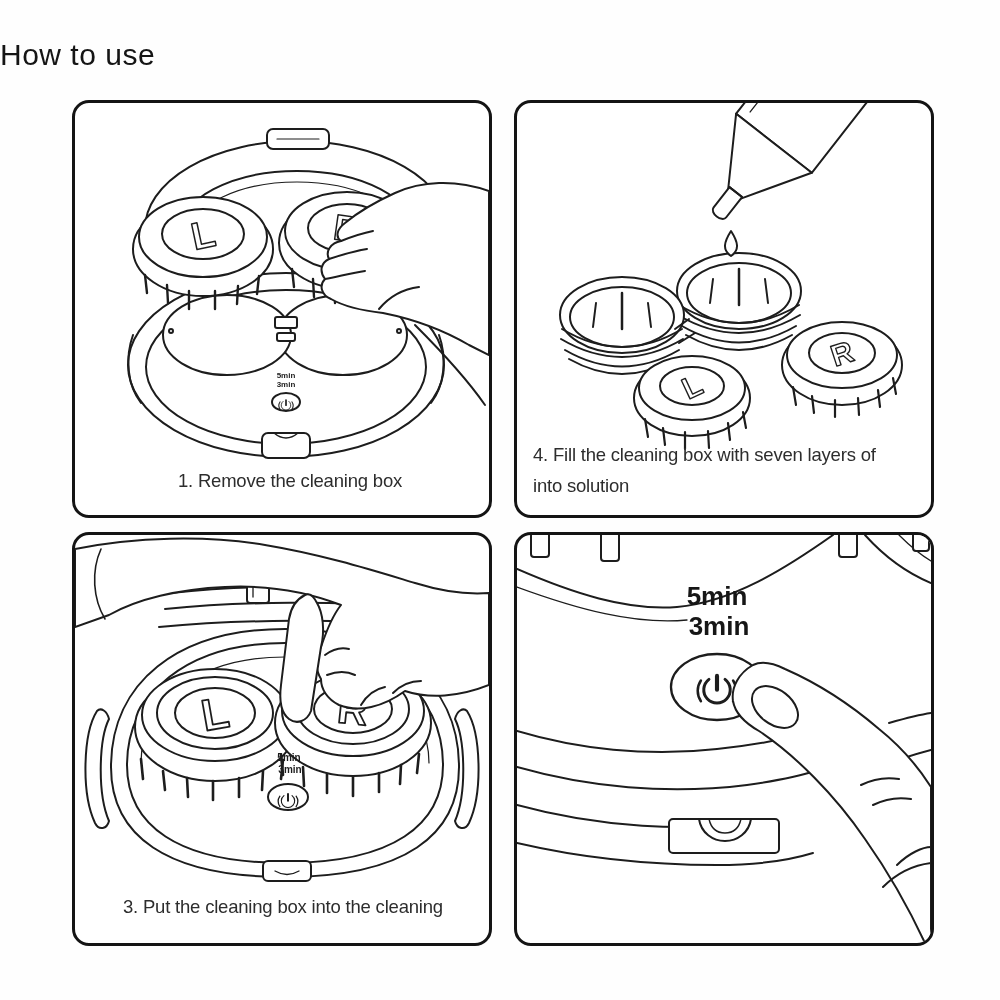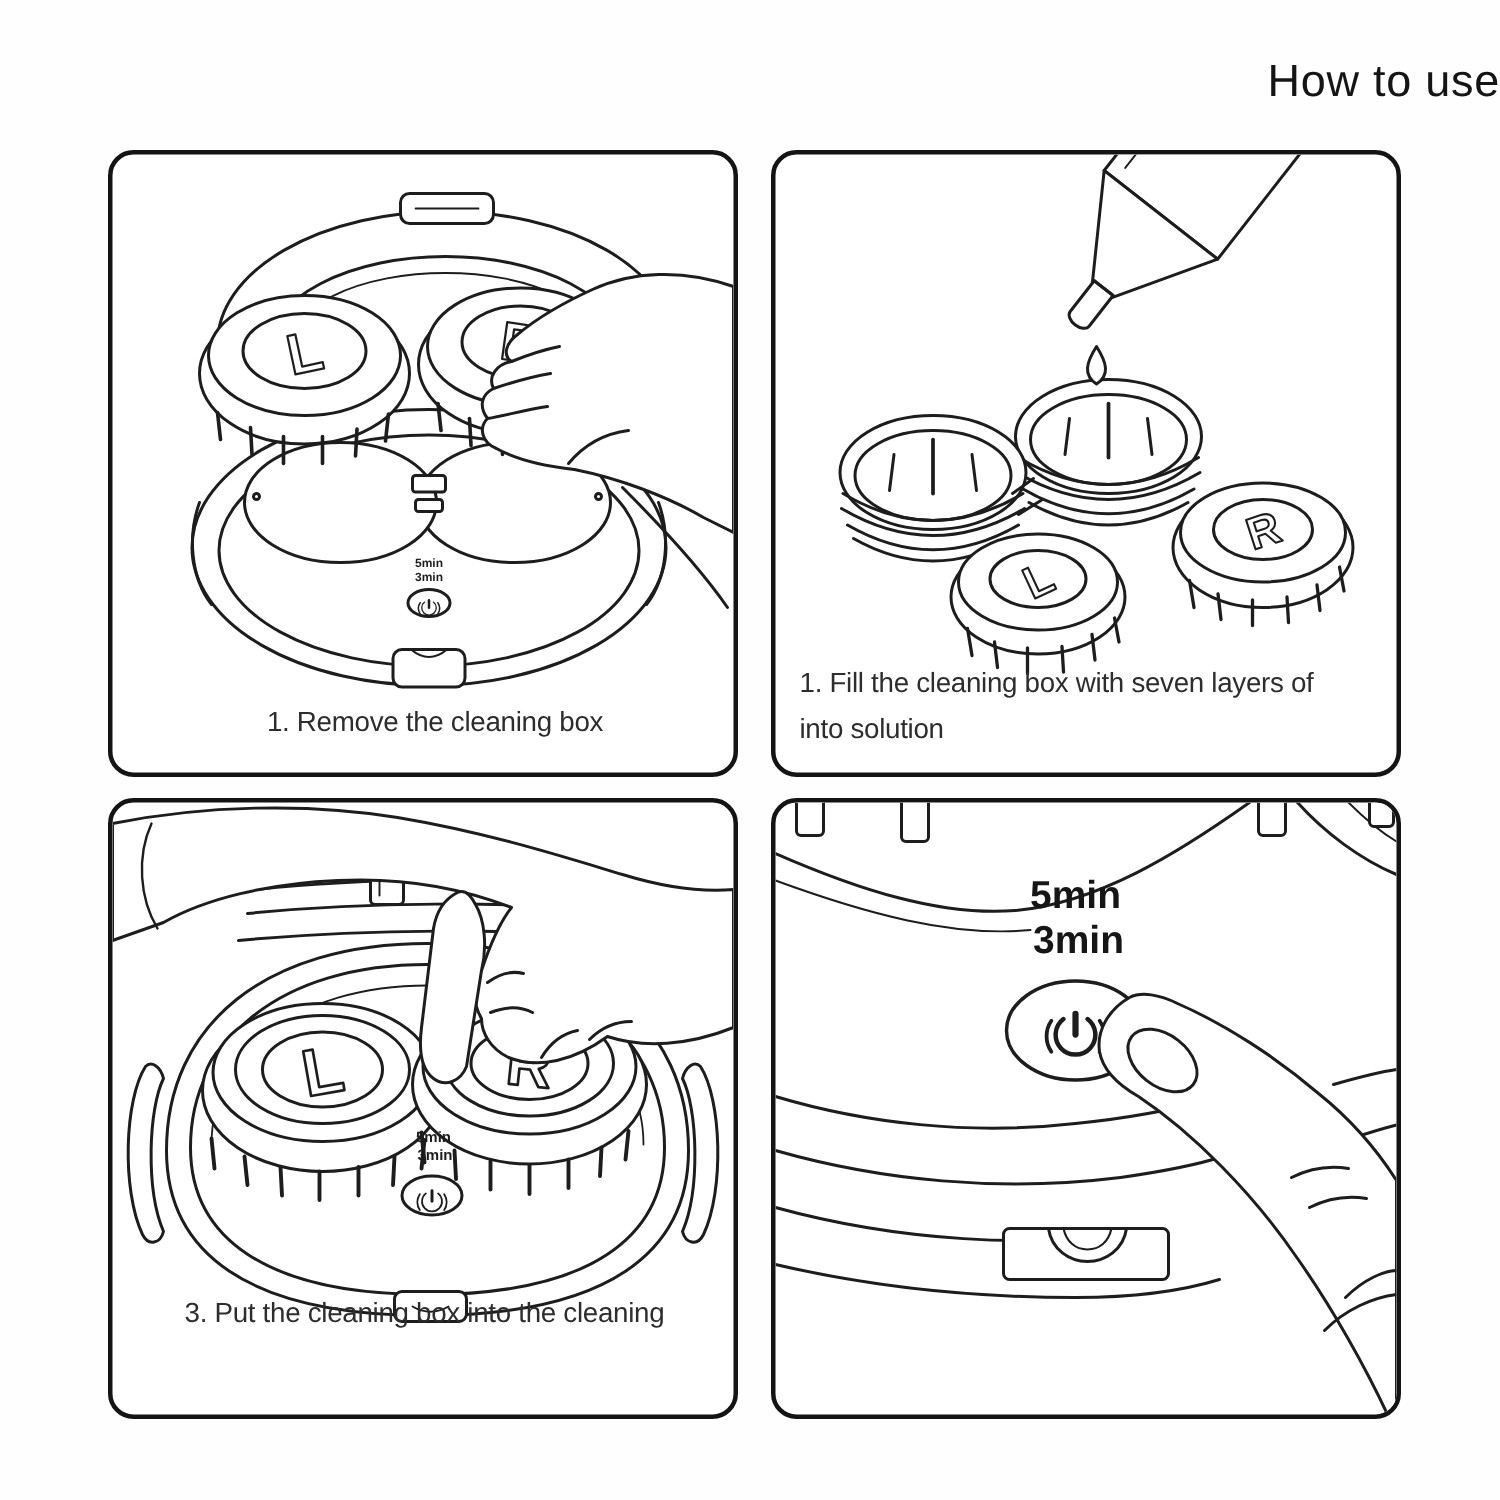--- a/index.html
+++ b/index.html
@@ -1,35 +1,35 @@
 <!DOCTYPE html>
 <html><head>
 <meta charset="utf-8">
 <style>
   html,body{margin:0;padding:0;}
   body{
     width:1000px;height:1000px;position:relative;background:#fefefe;
     font-family:"Liberation Sans",sans-serif;color:#222;overflow:hidden;
   }
   .page-title{
-    position:absolute;top:38px;left:0;width:100%;text-align:right;
+    position:absolute;top:38px;left:0;width:100%;text-align:left;
     font-size:30px;color:#151515;letter-spacing:.5px;
   }
   .panel{
     position:absolute;background:#fff;border:3px solid #141414;border-radius:17px;
     overflow:hidden;box-sizing:border-box;
   }
   .panel svg{position:absolute;left:0;top:0;}
   .caption{
     position:absolute;font-size:18.5px;color:#2d2d2d;letter-spacing:-0.2px;
     white-space:nowrap;line-height:31px;
   }
   .cap1{left:16px;right:0;top:362px;text-align:center;}
   .cap2{left:16px;top:336px;}
-  .cap3{left:48px;top:324px;text-align:right;}
+  .cap3{left:48px;top:356px;text-align:right;}
   .cap4{left:5px;top:340px;letter-spacing:-0.45px;}
   text{font-family:"Liberation Sans","DejaVu Sans",sans-serif;}
 </style>
 </head>
 <body>
 
 <div class="page-title">How to use</div>
 
 <div class="panel" style="left:72px;top:100px;width:420px;height:418px;">
   <svg width="414" height="412" viewBox="0 0 414 412">
@@ -180,21 +180,21 @@
             <line x1="295" y1="293" x2="297" y2="310"></line>
           <line x1="318" y1="297" x2="318" y2="314"></line>
             <line x1="341" y1="295" x2="342" y2="312"></line>
           <line x1="361" y1="287" x2="363" y2="304"></line>
             <line x1="376" y1="275" x2="379" y2="291"></line>
         </g>
       </g>
     </g>
   </svg>
   <div class="caption cap2">
-    <div>1. Fill the cleaning box with seven layers of</div>
+    <div>4. Fill the cleaning box with seven layers of</div>
     <div>into solution</div>
   </div>
 </div>
 
 <div class="panel" style="left:72px;top:532px;width:420px;height:414px;">
   <svg width="414" height="408" viewBox="0 0 414 408">
     <g stroke="#1d1d1d" fill="none" stroke-width="2" stroke-linecap="round" stroke-linejoin="round">
 
       <g>
         <path d="M 96,58 C 170,50 260,50 330,56"></path>

